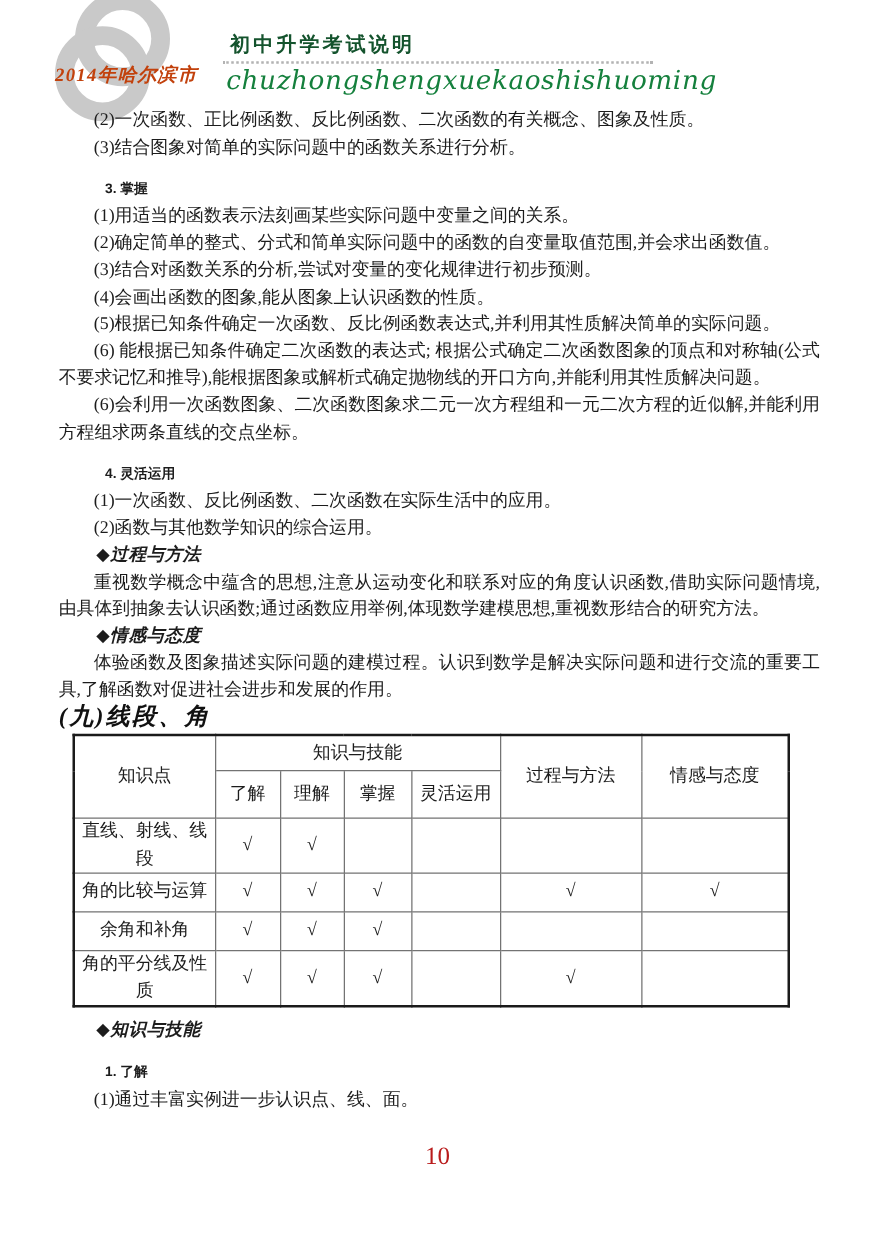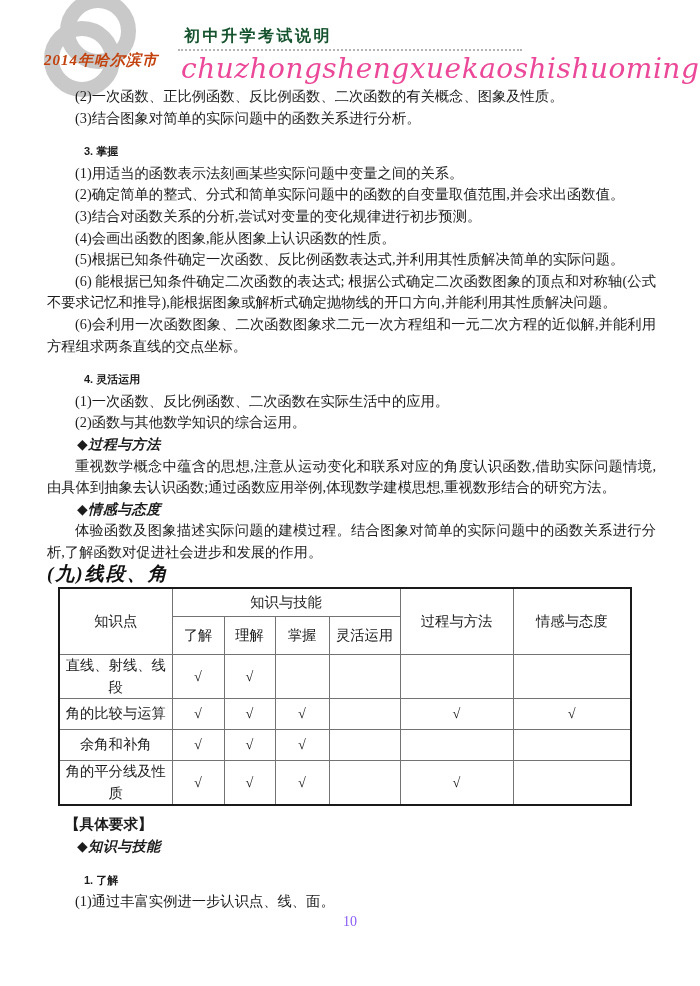--- a/index.html
+++ b/index.html
@@ -22,21 +22,21 @@
   .main-title{
     position:absolute;left:184px;top:26px;z-index:2;
     font-family:"Liberation Sans","DejaVu Sans",sans-serif;font-weight:bold;
     font-size:16px;letter-spacing:2.5px;color:#14532d;white-space:nowrap;
   }
   .dotted-rule{position:absolute;left:178px;top:49px;width:344px;height:0;
     border-top:2px dotted #b3b3b3;z-index:2;}
   .pinyin{
     position:absolute;left:181px;top:52px;z-index:2;
     font-family:"DejaVu Serif",serif;font-style:italic;
-    font-size:28px;letter-spacing:0.5px;color:#ec4899;white-space:nowrap;
+    font-size:21px;letter-spacing:0.5px;color:#15803d;white-space:nowrap;
   }
 
   
   .content{
     position:absolute;left:47px;top:86px;width:609px;
     font-size:14.3px;line-height:21.6px;text-align:justify;z-index:1;
   }
   .content p{margin:0;padding:0;}
   p.item{text-indent:28px;}
   p.para{text-indent:28px;}
@@ -62,21 +62,21 @@
     font-size:14.3px;padding:0 2px;overflow:hidden;
   }
   tr.h1 td{height:27px;}
   tr.h2 td{height:37px;}
   tr.data td{height:30px;}
   td.check{font-size:15px;}
 
   
   .page-number{
     position:absolute;left:0;top:914px;width:700px;text-align:center;
-    font-size:14px;color:#8b5cf6;z-index:1;
+    font-size:20px;color:#b91c1c;z-index:1;
   }
 </style>
 </head>
 <body>
 
 <div class="page">
 
   <div class="logo-ring ring-a"></div>
   <div class="logo-ring ring-b"></div>
   <div class="edition">2014年哈尔滨市</div>
@@ -94,21 +94,21 @@
     <p class="item">(4)会画出函数的图象,能从图象上认识函数的性质。</p>
     <p class="item">(5)根据已知条件确定一次函数、反比例函数表达式,并利用其性质解决简单的实际问题。</p>
     <p class="item">(6) 能根据已知条件确定二次函数的表达式; 根据公式确定二次函数图象的顶点和对称轴(公式不要求记忆和推导),能根据图象或解析式确定抛物线的开口方向,并能利用其性质解决问题。</p>
     <p class="item">(6)会利用一次函数图象、二次函数图象求二元一次方程组和一元二次方程的近似解,并能利用方程组求两条直线的交点坐标。</p>
     <p class="numh">4. 灵活运用</p>
     <p class="item">(1)一次函数、反比例函数、二次函数在实际生活中的应用。</p>
     <p class="item">(2)函数与其他数学知识的综合运用。</p>
     <p class="diamond">◆过程与方法</p>
     <p class="para">重视数学概念中蕴含的思想,注意从运动变化和联系对应的角度认识函数,借助实际问题情境,由具体到抽象去认识函数;通过函数应用举例,体现数学建模思想,重视数形结合的研究方法。</p>
     <p class="diamond">◆情感与态度</p>
-    <p class="para">体验函数及图象描述实际问题的建模过程。结合图象对简单的实际问题中的函数关系进行分析,了解函数对促进社会进步和发展的作用。</p>
+    <p class="para">体验函数及图象描述实际问题的建模过程。认识到数学是解决实际问题和进行交流的重要工具,了解函数对促进社会进步和发展的作用。</p>
 
     <p class="section-heading">(九)线段、角</p>
 
     <table class="grid">
       <colgroup>
         <col style="width:113px">
           <col style="width:52px">
           <col style="width:51px">
         <col style="width:54px">
           <col style="width:71px">
@@ -160,20 +160,19 @@
         <td class="check">√</td>
         <td class="check">√</td>
         <td class="check">√</td>
         <td class="check"></td>
         <td class="check">√</td>
         <td class="check"></td>
       </tr>
     </tbody>
       </table>
 
-    <p class="bracket">【具体要求】</p>
     <p class="diamond">◆知识与技能</p>
     <p class="numh">1. 了解</p>
     <p class="item">(1)通过丰富实例进一步认识点、线、面。</p>
   </div>
 
   <div class="page-number">10</div>
 </div>
 
 </body></html>

